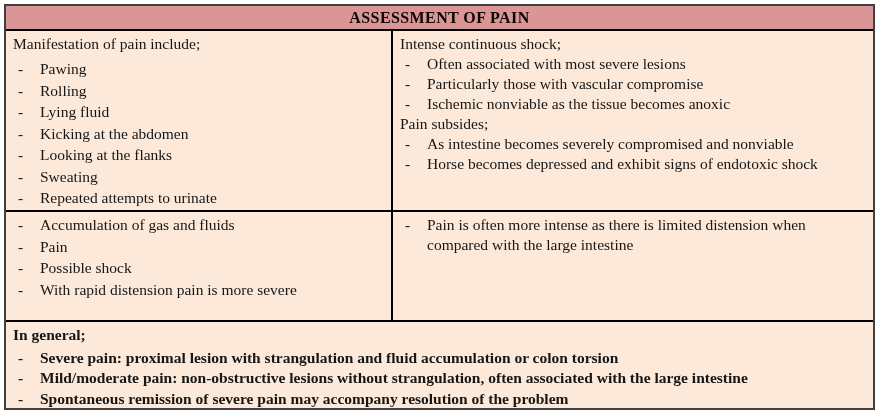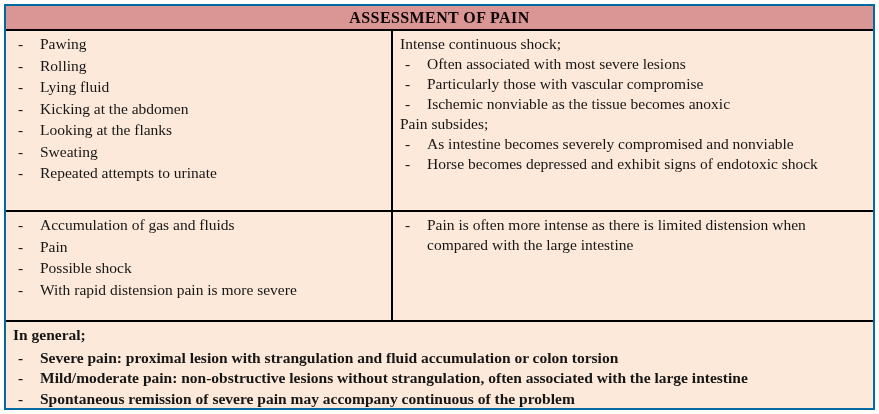--- a/index.html
+++ b/index.html
@@ -7,21 +7,21 @@
     width: 879px; height: 414px;
     background: #ffffff;
     font-family: "Liberation Serif", "DejaVu Serif", serif;
     color: #161616;
     overflow: hidden;
   }
   .canvas { position: relative; width: 879px; height: 414px; background: #ffffff; }
   .table {
     position: absolute; left: 4px; top: 4px;
     width: 871px; height: 406px;
-    border: 2px solid #0369a1;
+    border: 2px solid #404040;
     background: #fce9d9;
     display: grid;
     grid-template-columns: 387px 1fr;
     grid-template-rows: 25px 181px 110px 1fr;
   }
   .hdr {
     grid-column: 1 / 3;
     background: #d99694;
     border-bottom: 2px solid #000000;
     display: flex; align-items: center; justify-content: center;
@@ -48,20 +48,21 @@
 </style>
 </head>
 <body>
 
 <div class="canvas">
   <div class="table">
 
     <div class="hdr">ASSESSMENT OF PAIN</div>
 
     <div class="cell c-left rb">
+      <div class="h">Manifestation of pain include;</div>
       <div>
 
           <div class="li sp">
             <span class="dash">-</span>
             <span class="it">Pawing</span>
           </div>
 
           <div class="li sp">
             <span class="dash">-</span>
             <span class="it">Rolling</span>
@@ -172,19 +173,19 @@
             <span class="it">Severe pain: proximal lesion with strangulation and fluid accumulation or colon torsion</span>
           </div>
 
           <div class="li">
             <span class="dash">-</span>
             <span class="it">Mild/moderate pain: non-obstructive lesions without strangulation, often associated with the large intestine</span>
           </div>
 
           <div class="li">
             <span class="dash">-</span>
-            <span class="it">Spontaneous remission of severe pain may accompany continuous of the problem</span>
+            <span class="it">Spontaneous remission of severe pain may accompany resolution of the problem</span>
           </div>
         </div>
     </div>
 
   </div>
 </div>
 
 </body></html>

